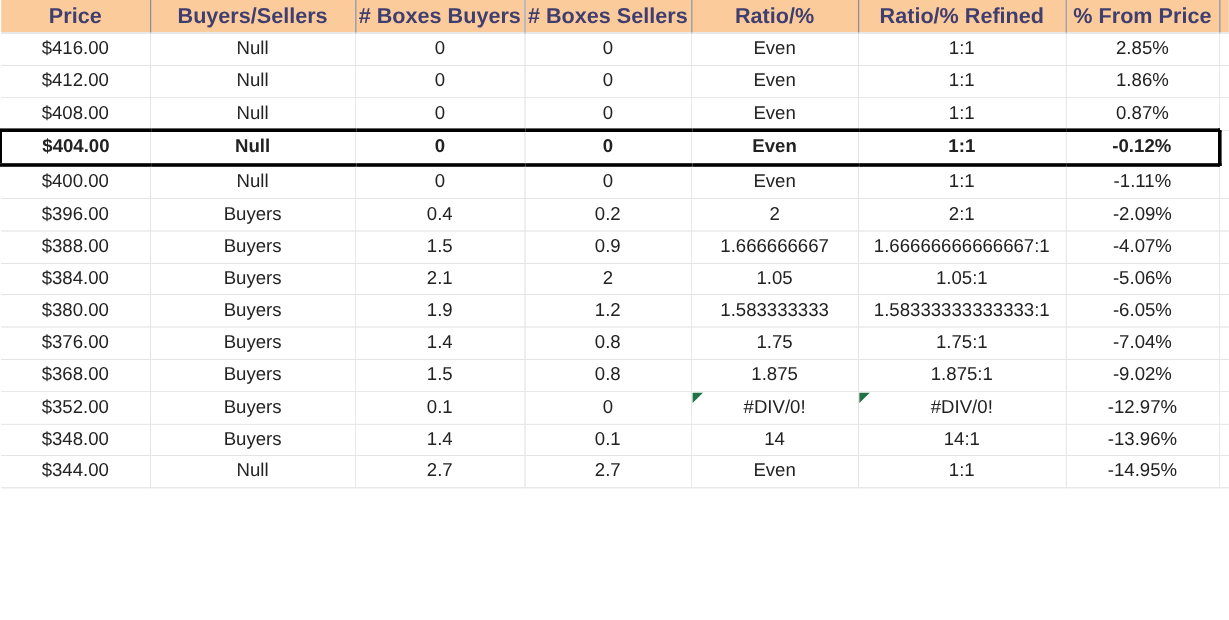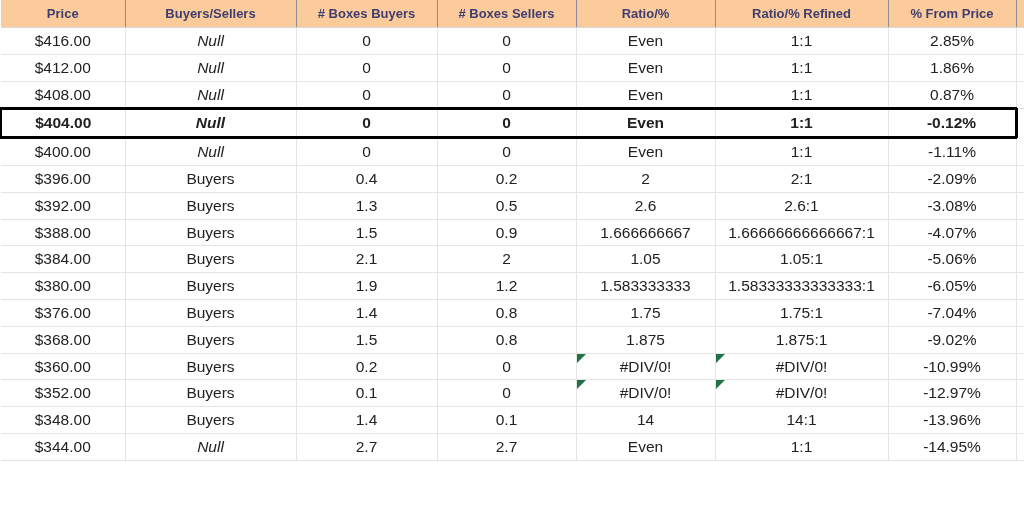--- a/index.html
+++ b/index.html
@@ -34,21 +34,21 @@
   table.grid col.c-ratio      { width: 139px; }
   table.grid col.c-ratioref   { width: 173px; }
   table.grid col.c-pct        { width: 128px; }
   table.grid col.c-tail       { width:   9px; }
 
   
   tr.hdr th {
     background: #fbcb9c;
     color: #403e6e;
     font-weight: bold;
-    font-size: 13px;
+    font-size: 18px;
     height: 27px;
     line-height: 27px;
     padding: 0;
     text-align: center;
     border-right: 1px solid #8d8b9a;
     border-bottom: 1px solid #d9d9d9;
     white-space: nowrap;
     overflow: hidden;
   }
   tr.hdr th.tail { border-right: none; }
@@ -72,21 +72,21 @@
     border-right: none;
     padding: 0;
   }
 
   td.price {
     text-align: center;
     padding-right: 14px;
   }
 
   
-  td.fill-null  { background: #fce79c; color: #9c6500; border-right-color: #fce79c; font-style: italic; }
+  td.fill-null  { background: #fce79c; color: #9c6500; border-right-color: #fce79c; }
   td.fill-buyer { background: #c6efce; color: #1d7a32; border-right-color: #c6efce; margin-left: 36px; }
 
   
   tr.row.boxed td {
     font-weight: bold;
     border-top: 3px solid #000000;
     border-bottom: 3px solid #000000;
   }
   tr.row.boxed td.first { border-left: 2px solid #000000; }
   tr.row.boxed td.last  { border-right: 3px solid #000000; }
@@ -185,30 +185,20 @@
           <td class="price first">$396.00</td>
           <td class="fill-buyer">Buyers</td>
           <td>0.4</td>
           <td>0.2</td>
           <td>2</td>
           <td>2:1</td>
           <td class="last">-2.09%</td>
           <td class="tail"></td>
         </tr>
         <tr class="row">
-          <td class="price first">$392.00</td>
-          <td class="fill-buyer">Buyers</td>
-          <td>1.3</td>
-          <td>0.5</td>
-          <td>2.6</td>
-          <td>2.6:1</td>
-          <td class="last">-3.08%</td>
-          <td class="tail"></td>
-        </tr>
-        <tr class="row">
           <td class="price first">$388.00</td>
           <td class="fill-buyer">Buyers</td>
           <td>1.5</td>
           <td>0.9</td>
           <td>1.666666667</td>
           <td>1.66666666666667:1</td>
           <td class="last">-4.07%</td>
           <td class="tail"></td>
         </tr>
         <tr class="row">
@@ -245,30 +235,20 @@
           <td class="price first">$368.00</td>
           <td class="fill-buyer">Buyers</td>
           <td>1.5</td>
           <td>0.8</td>
           <td>1.875</td>
           <td>1.875:1</td>
           <td class="last">-9.02%</td>
           <td class="tail"></td>
         </tr>
         <tr class="row">
-          <td class="price first">$360.00</td>
-          <td class="fill-buyer">Buyers</td>
-          <td>0.2</td>
-          <td>0</td>
-          <td><span class="err-flag"></span>#DIV/0!</td>
-          <td><span class="err-flag"></span>#DIV/0!</td>
-          <td class="last">-10.99%</td>
-          <td class="tail"></td>
-        </tr>
-        <tr class="row">
           <td class="price first">$352.00</td>
           <td class="fill-buyer">Buyers</td>
           <td>0.1</td>
           <td>0</td>
           <td><span class="err-flag"></span>#DIV/0!</td>
           <td><span class="err-flag"></span>#DIV/0!</td>
           <td class="last">-12.97%</td>
           <td class="tail"></td>
         </tr>
         <tr class="row">

